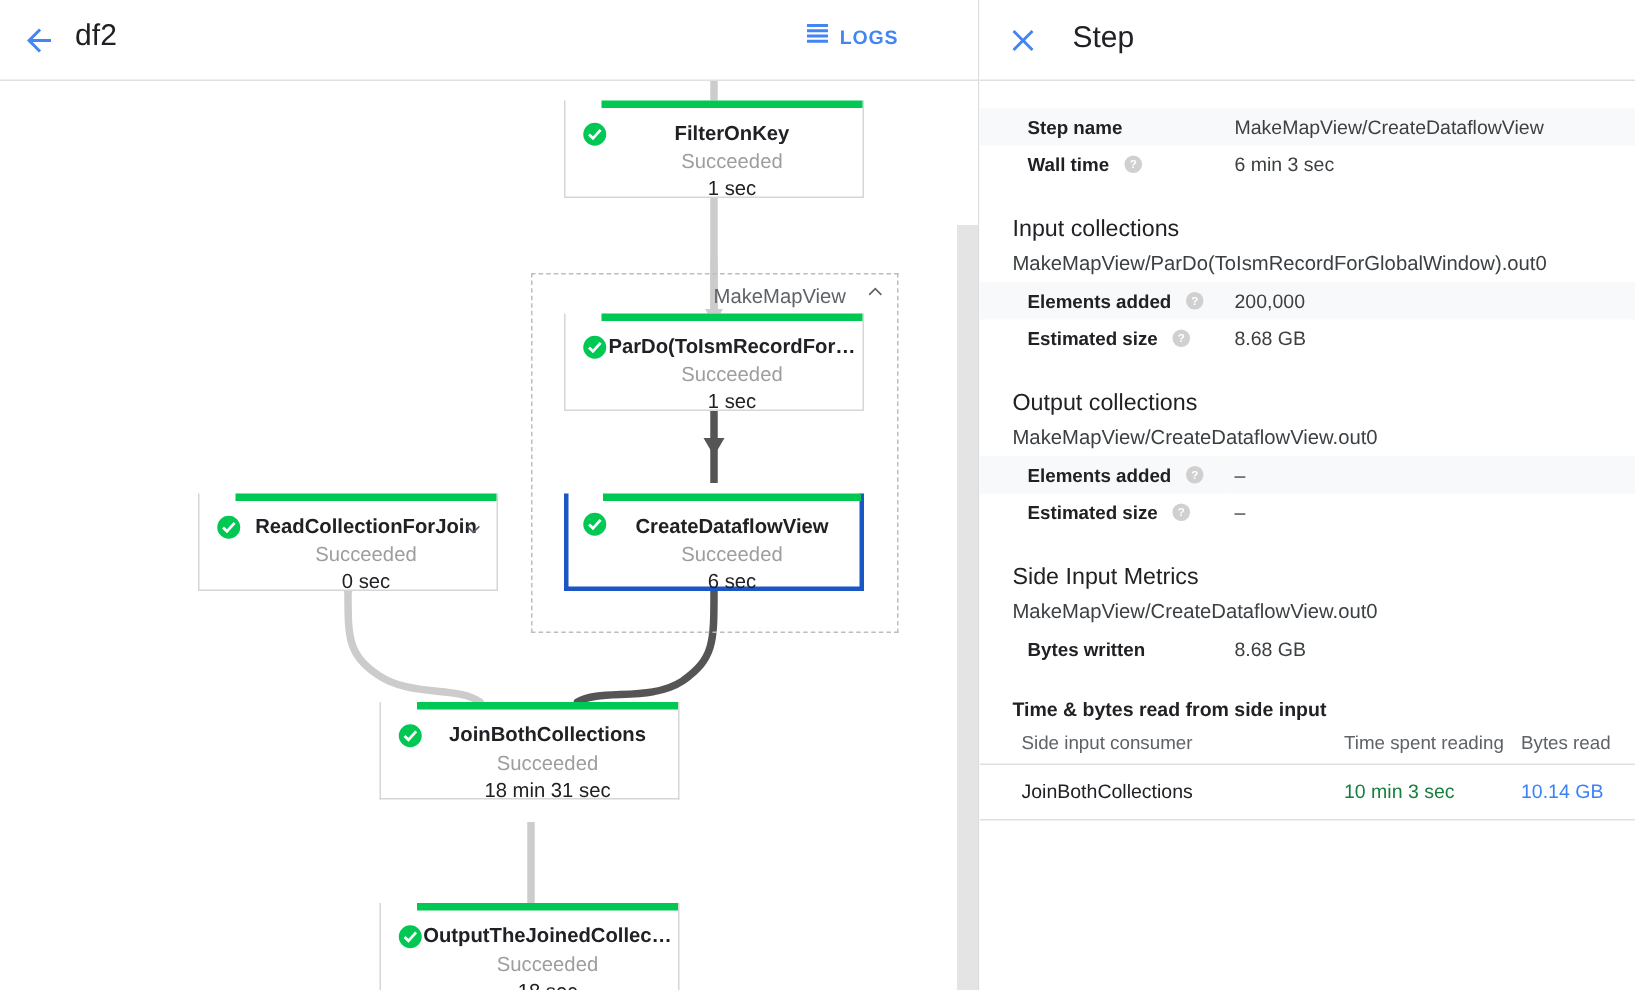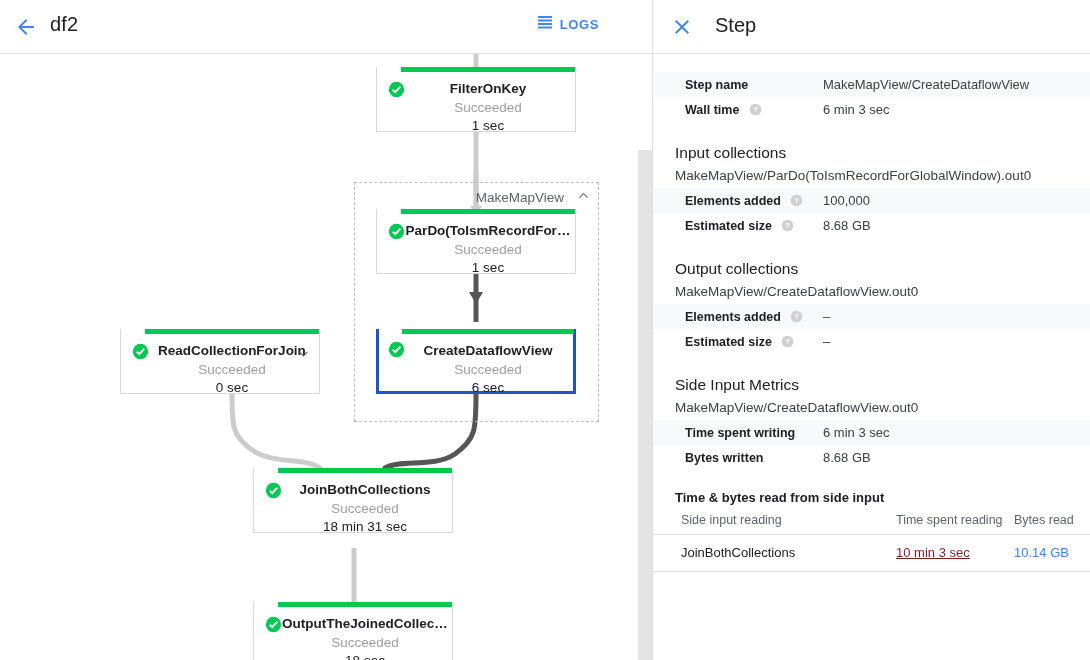--- a/index.html
+++ b/index.html
@@ -163,21 +163,21 @@
   }
   #sideread-table th.c0 { padding-left: 28px; }
   #sideread-table th.c1 { width: 118px; }
   #sideread-table th.c2 { width: 76px; }
   #sideread-table td {
     font-size: 13px; color: #3c4043;
     padding: 10px 0 11px 0;
     border-bottom: 1px solid #e0e0e0;
   }
   #sideread-table td.c0 { padding-left: 28px; color: #202124; }
-  #sideread-table td.c1 { color: #7f1d1d; text-decoration: underline; }
+  #sideread-table td.c1 { color: #15803d; }
   #sideread-table td.c2 { color: #3b82f6; }
 </style>
 </head>
 <body>
 
 <div id="app">
 
   <div id="left-pane">
 
     <div id="toolbar">
@@ -265,21 +265,21 @@
           <svg width="17" height="17" viewBox="0 0 20 20" aria-hidden="true">
             <circle cx="10" cy="10" r="9" fill="#00c853"></circle>
             <path d="M5.5 10.2 L8.6 13.2 L14.6 6.6" stroke="#fff" stroke-width="2.2" fill="none"></path>
           </svg>
         </span>
         <div class="node-title">CreateDataflowView</div>
         <div class="node-status">Succeeded</div>
         <div class="node-time">6 sec</div>
       </div>
 
-      <div class="node" style="left:120px; top:275px; width:200px; height:65px;">
+      <div class="node" style="left:132px; top:275px; width:200px; height:65px;">
         <div class="bar"></div>
         <span class="check">
           <svg width="17" height="17" viewBox="0 0 20 20" aria-hidden="true">
             <circle cx="10" cy="10" r="9" fill="#00c853"></circle>
             <path d="M5.5 10.2 L8.6 13.2 L14.6 6.6" stroke="#fff" stroke-width="2.2" fill="none"></path>
           </svg>
         </span>
         <span class="node-chevron">
           <svg width="13" height="13" viewBox="0 0 16 16" aria-hidden="true">
             <path d="M3 6 L8 11 L13 6" stroke="#5f6368" stroke-width="1.4" fill="none"></path>
@@ -363,21 +363,21 @@
             <tr class="alt">
           <td class="k">
             <span>Elements added</span>
             <span class="help-icon">
               <svg width="13" height="13" viewBox="0 0 16 16" aria-hidden="true">
                 <circle cx="8" cy="8" r="7.2" fill="#d0d0d0"></circle>
                 <text x="8" y="11.4" font-size="9.5" font-family="Liberation Sans, sans-serif" fill="#fff" text-anchor="middle">?</text>
               </svg>
             </span>
           </td>
-          <td class="v">100,000</td>
+          <td class="v">200,000</td>
         </tr>
         <tr>
           <td class="k">
             <span>Estimated size</span>
             <span class="help-icon">
               <svg width="13" height="13" viewBox="0 0 16 16" aria-hidden="true">
                 <circle cx="8" cy="8" r="7.2" fill="#d0d0d0"></circle>
                 <text x="8" y="11.4" font-size="9.5" font-family="Liberation Sans, sans-serif" fill="#fff" text-anchor="middle">?</text>
               </svg>
             </span>
@@ -415,36 +415,32 @@
           </td>
           <td class="v">–</td>
         </tr>
       </tbody>
         </table>
 
       <div class="sec-head spaced">Side Input Metrics</div>
       <div class="coll-name">MakeMapView/CreateDataflowView.out0</div>
       <table class="kv-table">
         <tbody>
-            <tr class="alt">
-          <td class="k"><span>Time spent writing</span></td>
-          <td class="v">6 min 3 sec</td>
-        </tr>
         <tr>
           <td class="k"><span>Bytes written</span></td>
           <td class="v">8.68 GB</td>
         </tr>
       </tbody>
         </table>
 
       <div id="sideread-head">Time &amp; bytes read from side input</div>
       <table id="sideread-table">
         <thead>
           <tr>
-            <th class="c0">Side input reading</th>
+            <th class="c0">Side input consumer</th>
             <th class="c1">Time spent reading</th>
             <th class="c2">Bytes read</th>
           </tr>
         </thead>
         <tbody>
           <tr>
             <td class="c0">JoinBothCollections</td>
             <td class="c1">10 min 3 sec</td>
             <td class="c2">10.14 GB</td>
           </tr>

